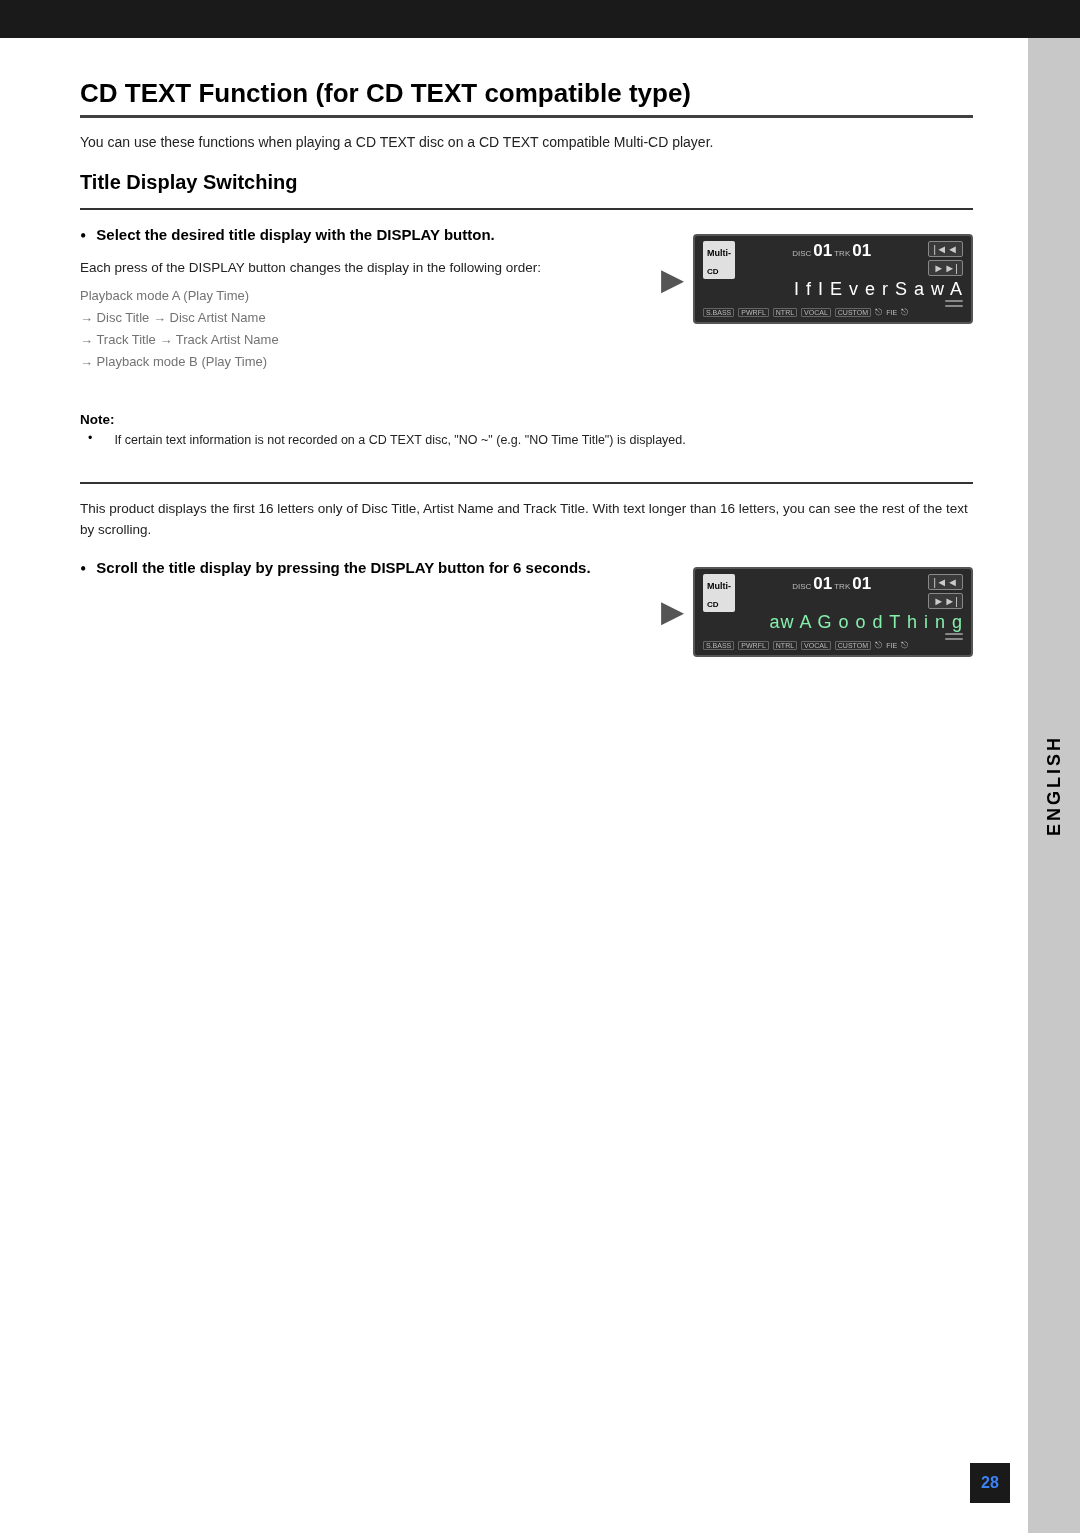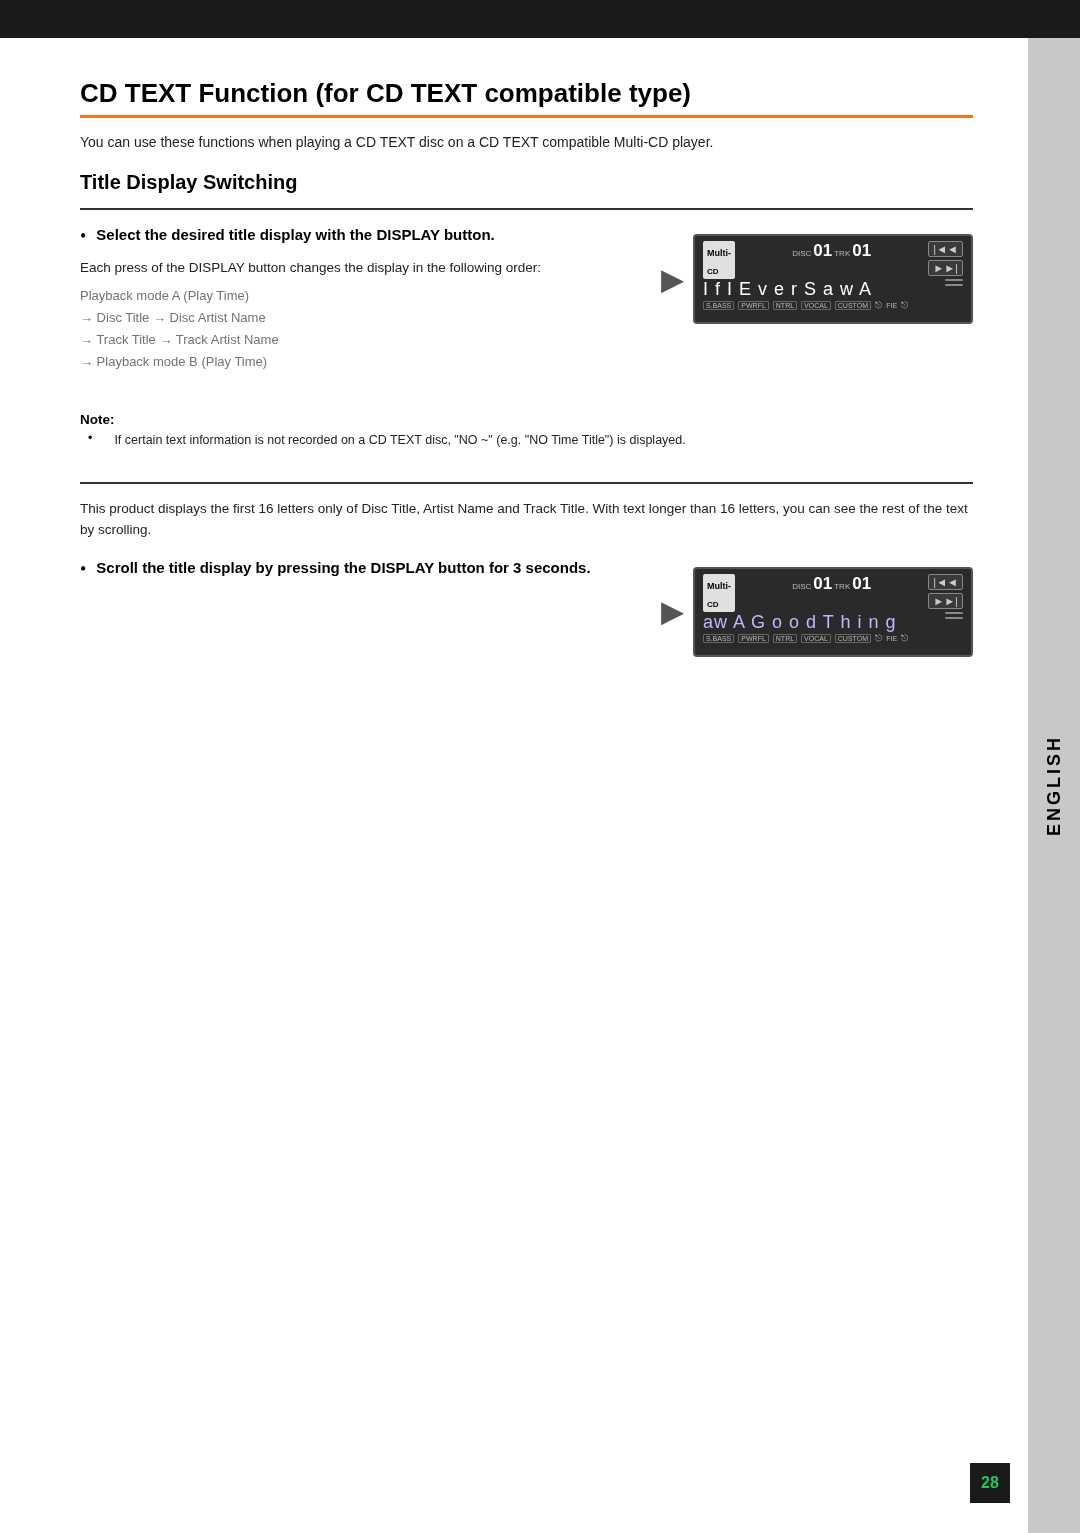--- a/index.html
+++ b/index.html
@@ -52,21 +52,21 @@
 
     
     .page-title-section {
       margin-bottom: 18px;
     }
 
     .page-title {
       font-size: 26px;
       font-weight: bold;
       font-family: Arial, sans-serif;
-      border-bottom: 3px solid #f97316;
+      border-bottom: 3px solid #404040;
       padding-bottom: 6px;
       margin-bottom: 14px;
     }
 
     .page-intro {
       font-size: 14px;
       line-height: 1.5;
       font-family: Arial, sans-serif;
       color: #222;
     }
@@ -156,21 +156,21 @@
     }
 
     
     .page-number {
       position: absolute;
       bottom: 30px;
       right: 70px;
       width: 40px;
       height: 40px;
       background: #1a1a1a;
-      color: #22c55e;
+      color: #3b82f6;
       font-size: 16px;
       font-weight: bold;
       font-family: Arial, sans-serif;
       display: flex;
       align-items: center;
       justify-content: center;
     }
 
     .divider-line {
       width: 100%;
@@ -195,22 +195,23 @@
 
     .cd-top-row {
       display: flex;
       align-items: flex-start;
       justify-content: space-between;
       width: 100%;
     }
 
     .cd-mid-row {
       display: flex;
-      align-items: flex-start;
-      width: 100%;
+      align-items: flex-end;
+      width: 100%;
+      flex-direction: column;
     }
 
     .cd-bot-row {
       display: flex;
       align-items: center;
       width: 100%;
       gap: 4px;
     }
 
     .disc-trk-area {
@@ -330,21 +331,21 @@
     <div class="section2" style="margin-top: 32px;">
       <div class="divider-line"></div>
 
       <p class="body-text">This product displays the first 16 letters only of Disc Title, Artist Name and Track Title. With text longer than 16 letters, you can see the rest of the text by scrolling.</p>
 
       <div class="display-wrapper" style="margin-top: 16px;">
 
         <div class="bullet-text-area">
           <div class="bullet-item">
             <span class="bullet-dot">•</span>
-            <span class="bullet-main">Scroll the title display by pressing the DISPLAY button for 3 seconds.</span>
+            <span class="bullet-main">Scroll the title display by pressing the DISPLAY button for 6 seconds.</span>
           </div>
         </div>
 
         <div class="display-right-panel">
           <div class="arrow-right">▶</div>
           <div class="cd-display">
 
             <div class="cd-top-row">
               <div style="background:#e0e0e0; padding: 1px 4px; border-radius:2px;">
                 <span style="font-size:9px; font-weight:bold; font-family:Arial,sans-serif; color:#000;">Multi-<br><span style="font-size:8px;">CD</span></span>
@@ -355,21 +356,21 @@
                 <span class="trk-small">TRK</span>
                 <span class="trk-big">01</span>
               </div>
               <div style="display:flex; flex-direction:column; gap:3px;">
                 <div style="font-size:11px; color:#ccc; border:1px solid #888; padding:1px 4px; background:#3a3a3a; border-radius:2px; font-family:Arial,sans-serif;">|◄◄</div>
                 <div style="font-size:11px; color:#ccc; border:1px solid #888; padding:1px 4px; background:#3a3a3a; border-radius:2px; font-family:Arial,sans-serif;">►►|</div>
               </div>
             </div>
 
             <div class="cd-mid-row">
-              <span style="font-size:18px; color:#c4b5fd; font-family:Arial,sans-serif; letter-spacing:1px; flex:1;">aw  A  G o o d  T h i n g</span>
+              <span style="font-size:18px; color:#86efac; font-family:Arial,sans-serif; letter-spacing:1px; flex:1;">aw  A  G o o d  T h i n g</span>
               <div style="display:flex; flex-direction:column; gap:3px;">
                 <div style="width:18px; height:2px; background:#888; border-radius:1px;"></div>
                 <div style="width:18px; height:2px; background:#888; border-radius:1px;"></div>
               </div>
             </div>
 
             <div class="cd-bot-row">
               <span style="font-size:7px; color:#bbb; font-family:Arial,sans-serif; border:1px solid #666; padding:0 2px; border-radius:1px;">S.BASS</span>
               <span style="font-size:7px; color:#bbb; font-family:Arial,sans-serif; border:1px solid #666; padding:0 2px; border-radius:1px;">PWRFL</span>
               <span style="font-size:7px; color:#bbb; font-family:Arial,sans-serif; border:1px solid #666; padding:0 2px; border-radius:1px;">NTRL</span>

